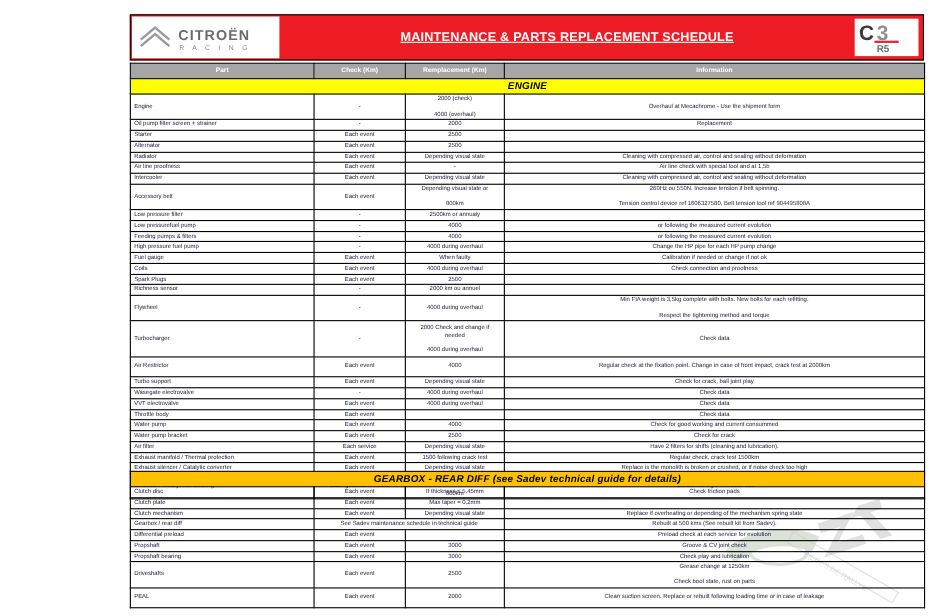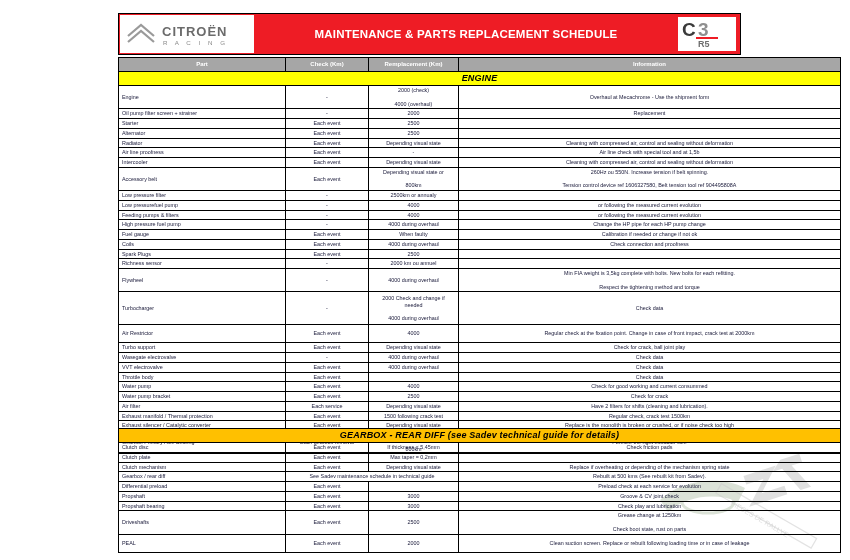--- a/index.html
+++ b/index.html
@@ -17,21 +17,21 @@
     right:10px;bottom:10px;
     width:190px;height:110px;
     pointer-events:none;
     opacity:.45;
     z-index:0;
   }
 
   
   .banner{
     position:absolute;left:118px;top:13px;
-    width:623px;height:42px;
+    width:722px;height:42px;
     background:#ee1c25;
     border:1px solid #000;
     box-sizing:border-box;
     display:flex;align-items:center;
     z-index:2;
   }
   .logo-left{
     width:134px;height:38px;margin-left:1px;
     background:#ffffff;
     display:flex;align-items:center;justify-content:center;
@@ -40,20 +40,21 @@
   .logo-left svg{display:block;}
   .banner-title{
     flex:1 1 auto;
     text-align:center;
     color:#ffffff;
     font-size:11.5px;
     font-weight:bold;
     letter-spacing:.2px;
     font-family:"Liberation Sans", sans-serif;
     padding:0 6px;
+    text-decoration:underline;
   }
   .logo-right{
     width:58px;height:34px;margin-right:4px;
     background:#ffffff;
     display:flex;align-items:center;justify-content:center;
     flex:0 0 auto;
   }
 
   
   .tblwrap{position:absolute;left:118px;width:722px;z-index:1;}

